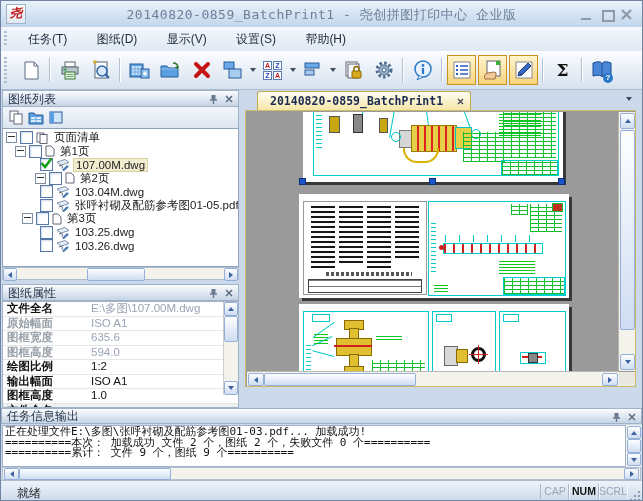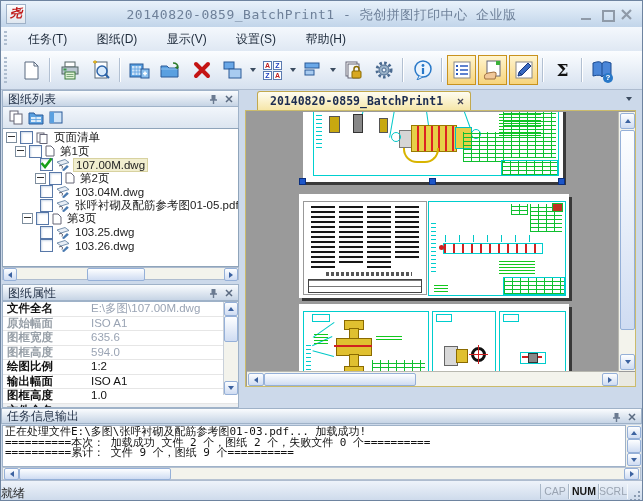--- a/index.html
+++ b/index.html
@@ -83,21 +83,21 @@
   .abs{position:absolute;}
   .lead{position:absolute;width:1px;background:#00c8c8;transform-origin:top left;}
   .pcol{background:repeating-linear-gradient(#161616 0 2px,#fbfbfb 2px 5px);}
   
   #logdock{position:absolute;left:0;top:407px;right:0;height:72px;}
   #logbody{position:absolute;left:1px;right:16px;top:17px;bottom:13px;background:#fff;border:1px solid #9fb2c8;box-sizing:border-box;overflow:hidden;font-family:"DejaVu Sans Mono",monospace;font-size:11px;line-height:10.5px;padding:1px 2px;white-space:nowrap;color:#111;}
   #logvsc{position:absolute;right:1px;top:17px;width:15px;bottom:13px;background:#f3f3ec;}
   #loghsc{position:absolute;left:1px;right:1px;bottom:0;height:13px;background:#f3f3ec;border:1px solid #b6c2d2;box-sizing:border-box;}
   
   #statusbar{position:absolute;left:0;top:479px;right:0;height:22px;background:linear-gradient(#eef3fa,#c9d7e9);border-top:1px solid #aebccf;}
-  #readytxt{position:absolute;left:0;top:4px;color:#222;font-family:Liberation Mono, monospace;}
+  #readytxt{position:absolute;left:16px;top:4px;color:#222;font-family:Liberation Mono, monospace;}
   .kbox{position:absolute;top:3px;height:15px;line-height:15px;font-size:10.5px;text-align:center;border-left:1px solid #aab8c8;border-right:1px solid #f4f8fc;color:#9aa4b2;}
   .kbox.on{color:#161616;font-weight:bold;}
   #rgrip{position:absolute;right:2px;bottom:2px;width:12px;height:12px;background-image:radial-gradient(#8b9cb2 1px,transparent 1.3px);background-size:4px 4px;background-position:1px 1px;clip-path:polygon(100% 0,100% 100%,0 100%);}
 </style>
 </head>
 <body>
 
 <div id="win">
 
   <div id="titlebar">

